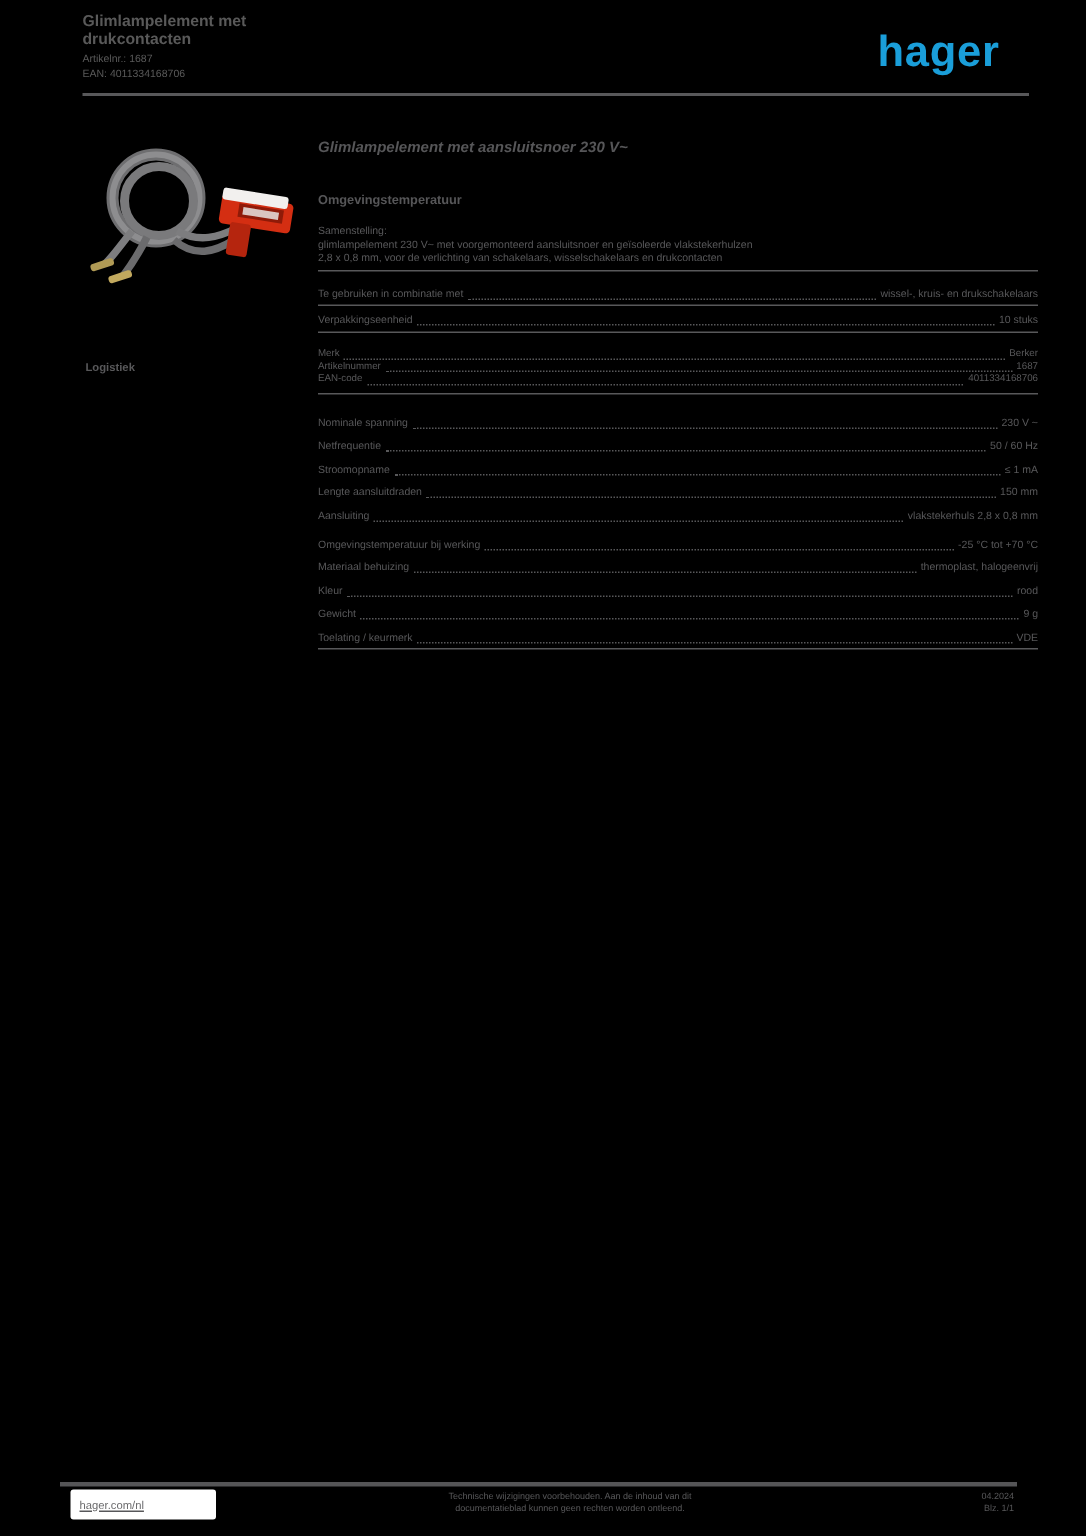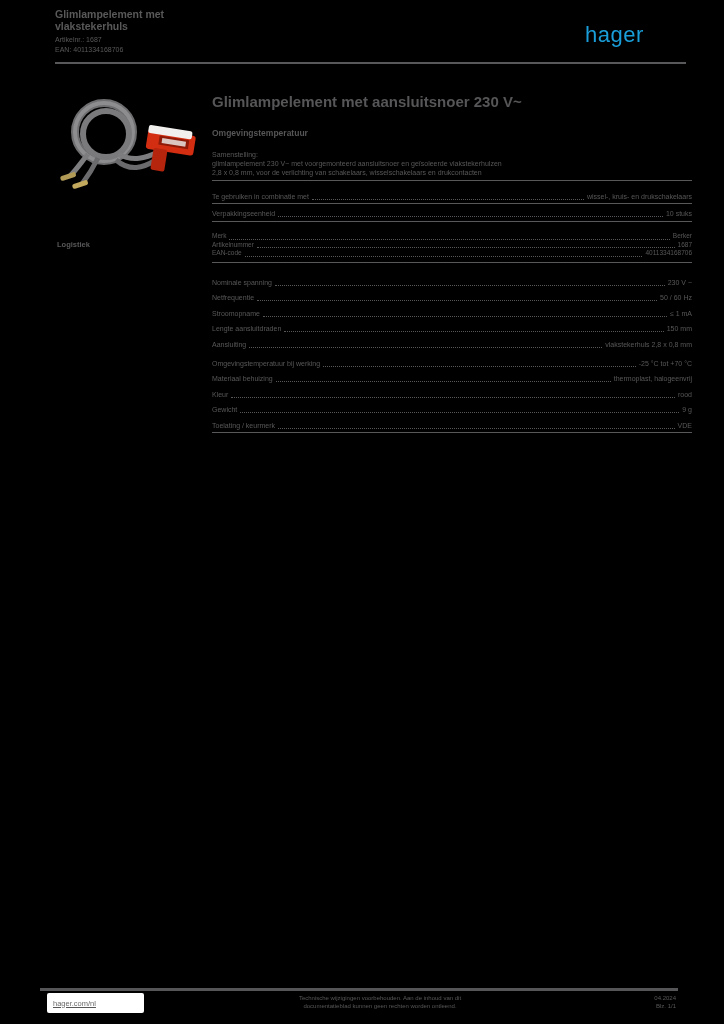--- a/index.html
+++ b/index.html
@@ -3,25 +3,25 @@
 <meta charset="utf-8">
 <style>
   html,body{margin:0;padding:0;background:#000;}
   .page{position:relative;width:724px;height:1024px;background:#000;overflow:hidden;
         font-family:"Liberation Sans", sans-serif;color:#58585a;}
   .abs{position:absolute;}
 
   
   .title-line{font-weight:bold;font-size:10.5px;line-height:12px;color:#595959;}
   .sub-line{font-size:7px;line-height:9.5px;color:#595959;}
-  .logo{font-weight:normal;font-size:22px;letter-spacing:0.5px;color:#1a9ed9;line-height:30px;}
+  .logo{font-weight:bold;font-size:29px;letter-spacing:0.5px;color:#1a9ed9;line-height:30px;}
   .rule{background:#58585a;}
 
   
-  .heading{font-weight:bold;font-size:15px;color:#565658;}
+  .heading{font-weight:bold;font-size:10px;color:#565658;font-style:italic;}
   .sect-title{font-weight:bold;font-size:8.5px;color:#565658;}
   .small{font-size:7px;line-height:9px;color:#58585a;}
   .col{width:480px;}
 
   .row{display:flex;align-items:flex-end;font-size:7px;line-height:9px;color:#58585a;}
   .row .lbl{white-space:normal;}
   .row .leader{flex:1;border-bottom:1px dotted #58585a;margin:0 3px 1px 3px;min-width:12px;}
   .row .val{text-align:right;white-space:nowrap;}
   .hr{border:0;border-top:1.5px solid #58585a;margin:3px 0;}
   .hr-thin{border:0;border-top:1px solid #58585a;margin:2px 0;}
@@ -43,21 +43,21 @@
   .foot-right{position:absolute;left:620px;top:994px;width:56px;text-align:right;
               font-size:6px;line-height:8px;color:#58585a;}
 </style>
 </head>
 <body>
 
 <div class="page">
 
   <div class="abs" style="left:55px;top:8px;">
     <div class="title-line">Glimlampelement met</div>
-    <div class="title-line">vlakstekerhuls</div>
+    <div class="title-line">drukcontacten</div>
     <div class="sub-line" style="margin-top:3px;">Artikelnr.: 1687</div>
     <div class="sub-line">EAN: 4011334168706</div>
   </div>
 
   <div class="abs logo" style="left:585px;top:20px;">hager</div>
 
   <div class="abs rule" style="left:55px;top:62px;width:631px;height:2px;"></div>
 
   <div class="abs" style="left:58px;top:92px;">
     <svg width="140" height="100" viewBox="0 0 140 100">

